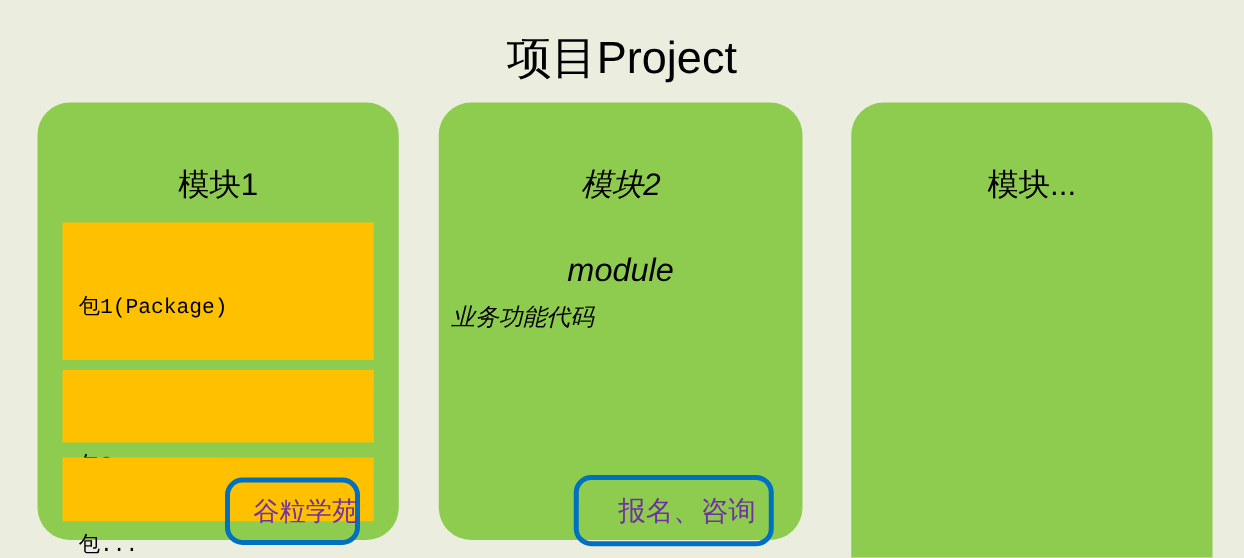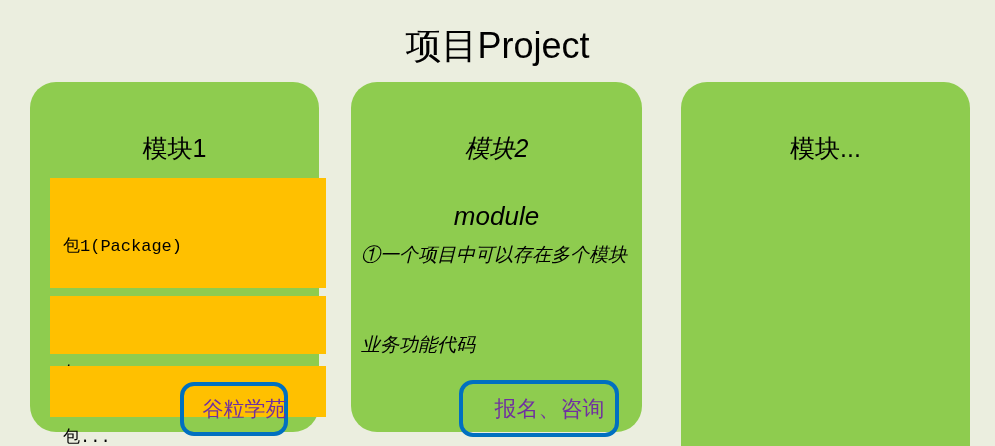--- a/index.html
+++ b/index.html
@@ -69,21 +69,21 @@
   .m1 .module-heading,
   .m2 .module-heading { top: 15px; }
   .m3 .module-heading { top: 15px; }
 
   
   .package-box {
     position: absolute;
     background: #ffc000;
     box-sizing: border-box;
     left: 20px;
-    width: 276px;
+    width: 249px;
   }
   .package-box.p1 { top: 96px;  height: 110px; }
   .package-box.p2 { top: 214px; height: 58px;  }
   .package-box.p3 { top: 284px; height: 51px;  }
 
   .pkg-lines {
     position: absolute;
     left: 13px;
     top: 6px;
     font-family: "Liberation Mono", monospace;
@@ -177,21 +177,20 @@
     </div>
   </div>
 
   <div class="module-card m2">
     <div class="module-heading">
       <span class="line-cn">模块2</span>
       <span class="line-en">module</span>
     </div>
 
     <div class="bullet-block">
-      <span class="ln">①一个项目中可以存在多个模块</span>
       <span class="ln">业务功能代码</span>
       
       
     </div>
   </div>
 
   <div class="module-card m3">
     <div class="module-heading">
       <span class="line-cn">模块...</span>
     </div>

